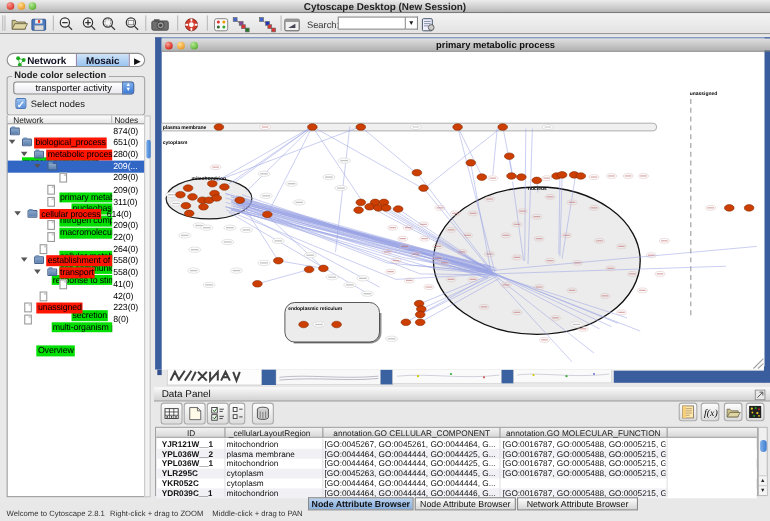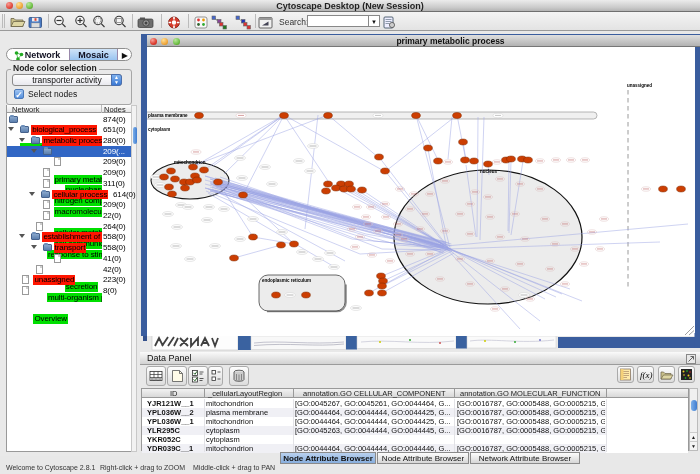--- a/index.html
+++ b/index.html
@@ -206,21 +206,21 @@
         <div class="trow" style="top:136.6px;left:7px;">
           <div class="file" style="left:35.599999999999994px"></div>
           <div class="lbl gbg" style="left:46.599999999999994px;max-width:48.400000000000006px">nitrogen compo</div>
           <div class="num" style="">209(0)</div>
         </div>
         <div class="trow" style="top:147.32px;left:7px;">
           <div class="file" style="left:35.599999999999994px"></div>
           <div class="lbl gbg" style="left:46.599999999999994px;max-width:48.400000000000006px">macromolecule</div>
           <div class="num" style="">311(0)</div>
         </div>
-        <div class="trow" style="top:158.04000000000002px;left:17px;">
+        <div class="trow" style="top:158.04000000000002px;left:1px;">
           <div class="arr" style="left:12.399999999999999px"></div>
           <div class="fold" style="left:24.4px"></div>
           <div class="lbl rbg" style="left:35.4px;max-width:59.6px">cellular process</div>
           <div class="num" style="">614(0)</div>
         </div>
         <div class="trow" style="top:168.76px;left:7px;">
           <div class="file" style="left:35.599999999999994px"></div>
           <div class="lbl gbg" style="left:46.599999999999994px;max-width:48.400000000000006px">cellular metabo</div>
           <div class="num" style="">209(0)</div>
         </div>
@@ -656,20 +656,21 @@
         </div>
         <div class="drow alt" style="top:37px">
           <span class="dc" style="left:5px;font-weight:bold">YLR295C</span>
           <span class="dc" style="left:64px">cytoplasm</span>
           <span class="dc" style="left:153px;width:158px">[GO:0045263, GO:0044444, GO:0044445, G...</span>
           <span class="dc" style="left:315px;width:148px">[GO:0016787, GO:0005488, GO:0005215, GO:0003824, G...</span>
         </div>
         <div class="drow" style="top:46px">
           <span class="dc" style="left:5px;font-weight:bold">YKR052C</span>
           <span class="dc" style="left:64px">cytoplasm</span>
+          <span class="dc" style="left:153px;width:158px">[GO:0044464, GO:0044444, GO:0044444, G...</span>
         </div>
         <div class="drow alt" style="top:55px">
           <span class="dc" style="left:5px;font-weight:bold">YDR039C__1</span>
           <span class="dc" style="left:64px">mitochondrion</span>
           <span class="dc" style="left:153px;width:158px">[GO:0044464, GO:0044444, GO:0044446, G...</span>
           <span class="dc" style="left:315px;width:148px">[GO:0016787, GO:0005488, GO:0005215, G...</span>
         </div>
       </div>
   <div class="colline" style="left:62px"></div>
   <div class="colline" style="left:151px"></div>

